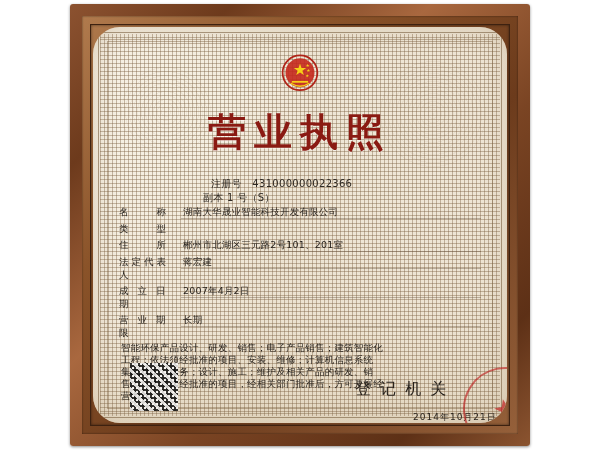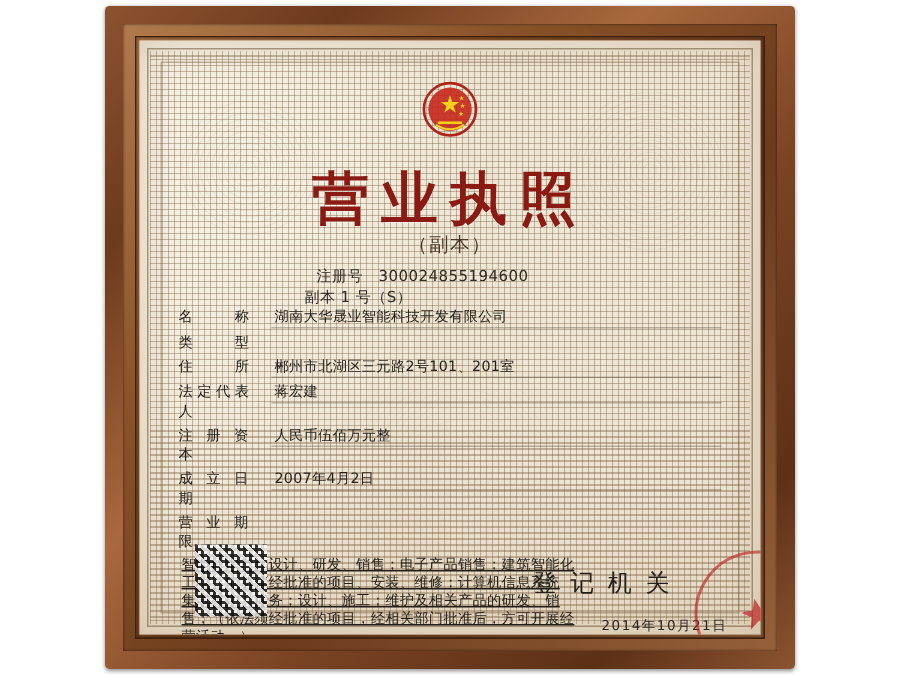--- a/index.html
+++ b/index.html
@@ -53,20 +53,21 @@
   .paper {
     position: absolute;
     left: 93px;
     top: 27px;
     width: 414px;
     height: 396px;
     background:
       radial-gradient(ellipse at 30% 25%, #fbf7ec 0%, #f4ede0 45%, #efe6d6 70%, #e8ddca 100%);
     box-shadow: inset 0 0 26px rgba(170,145,110,0.40);
     overflow: hidden;
+    border-radius: 27px;
   }
   .paper-tint {
     position: absolute;
     inset: 0;
     background:
       linear-gradient(100deg, rgba(236,226,206,0.0) 0%, rgba(221,207,181,0.35) 48%, rgba(240,232,214,0.0) 100%),
       linear-gradient(0deg, rgba(214,199,171,0.30) 0%, rgba(255,255,255,0) 25%);
     pointer-events: none;
   }
 
@@ -190,21 +191,21 @@
     letter-spacing: 0.2px;
   }
   .row.no-rule .value { border-bottom: none; }
   .row .value.multiline {
     line-height: 11.5px;
     border-bottom: none;
   }
   .scope-box {
     border-bottom: none;
   }
-  .scope-box div { margin-bottom: 0.5px; text-decoration: underline; }
+  .scope-box div { margin-bottom: 0.5px; }
 
   
   .qr {
     position: absolute;
     left: 37px;
     top: 336px;
     width: 48px;
     height: 48px;
     background-color: #fff;
     background-image:
@@ -225,21 +226,21 @@
   .authority {
     position: absolute;
     left: 262px;
     top: 352px;
     font-size: 16px;
     letter-spacing: 2px;
     color: #241f1a;
   }
   .issue-date {
     position: absolute;
-    left: 308px;
+    left: 320px;
     top: 384px;
     font-size: 9px;
     letter-spacing: 1px;
     color: #2a241e;
     white-space: nowrap;
   }
 
   
   .seal {
     position: absolute;
@@ -304,55 +305,51 @@
       <circle cx="50" cy="48" r="25" fill="#c4281c" opacity="0.9"></circle>
       <polygon points="50,32 52.6,39.6 60.6,39.6 54.1,44.3 56.6,51.9 50,47.2 43.4,51.9 45.9,44.3 39.4,39.6 47.4,39.6" fill="#f5d016"></polygon>
       <polygon points="64,38 65.2,41.4 68.8,41.4 65.9,43.5 67,47 64,44.9 61,47 62.1,43.5 59.2,41.4 62.8,41.4" fill="#f5d016" transform="scale(0.62) translate(38,14)"></polygon>
       <polygon points="68,46 69.2,49.4 72.8,49.4 69.9,51.5 71,55 68,52.9 65,55 66.1,51.5 63.2,49.4 66.8,49.4" fill="#f5d016" transform="scale(0.62) translate(36,20)"></polygon>
       <polygon points="67,55 68.2,58.4 71.8,58.4 68.9,60.5 70,64 67,61.9 64,64 65.1,60.5 62.2,58.4 65.8,58.4" fill="#f5d016" transform="scale(0.62) translate(34,26)"></polygon>
       <rect x="36" y="62" width="28" height="3" fill="#f5d016"></rect>
       <path d="M34 66 q16 10 32 0" fill="none" stroke="#f5d016" stroke-width="2.4"></path>
     </svg>
 
     <div class="title">营业执照</div>
-    <div class="subtitle">（副本）</div>
 
     <div class="reg-line">
       <span>注册号</span>
       &nbsp;
-      <span>300024855194600</span>
+      <span>431000000022366</span>
     </div>
     <div class="copy-line">副本 1 号（S）</div>
 
     <div class="fields">
       <div class="row">
         <div class="label">名　　称</div>
         <div class="value">湖南大华晟业智能科技开发有限公司</div>
       </div>
       <div class="row">
         <div class="label">类　　型</div>
       </div>
       <div class="row">
         <div class="label">住　　所</div>
         <div class="value">郴州市北湖区三元路2号101、201室</div>
       </div>
       <div class="row">
         <div class="label">法定代表人</div>
         <div class="value">蒋宏建</div>
       </div>
       <div class="row">
-        <div class="label">注 册 资 本</div>
-        <div class="value">人民币伍佰万元整</div>
-      </div>
-      <div class="row">
         <div class="label">成 立 日 期</div>
         <div class="value">2007年4月2日</div>
       </div>
       <div class="row">
         <div class="label">营 业 期 限</div>
+        <div class="value">长期</div>
       </div>
       <div class="row no-rule">
         <div class="value multiline scope-box">
           <div>智能环保产品设计、研发、销售；电子产品销售；建筑智能化</div>
           <div>工程；依法须经批准的项目、安装、维修；计算机信息系统</div>
           <div>集成维护、服务；设计、施工；维护及相关产品的研发、销</div>
           <div>售；（依法须经批准的项目，经相关部门批准后，方可开展经</div>
           <div>营活动。）。</div>
         </div>
       </div>

